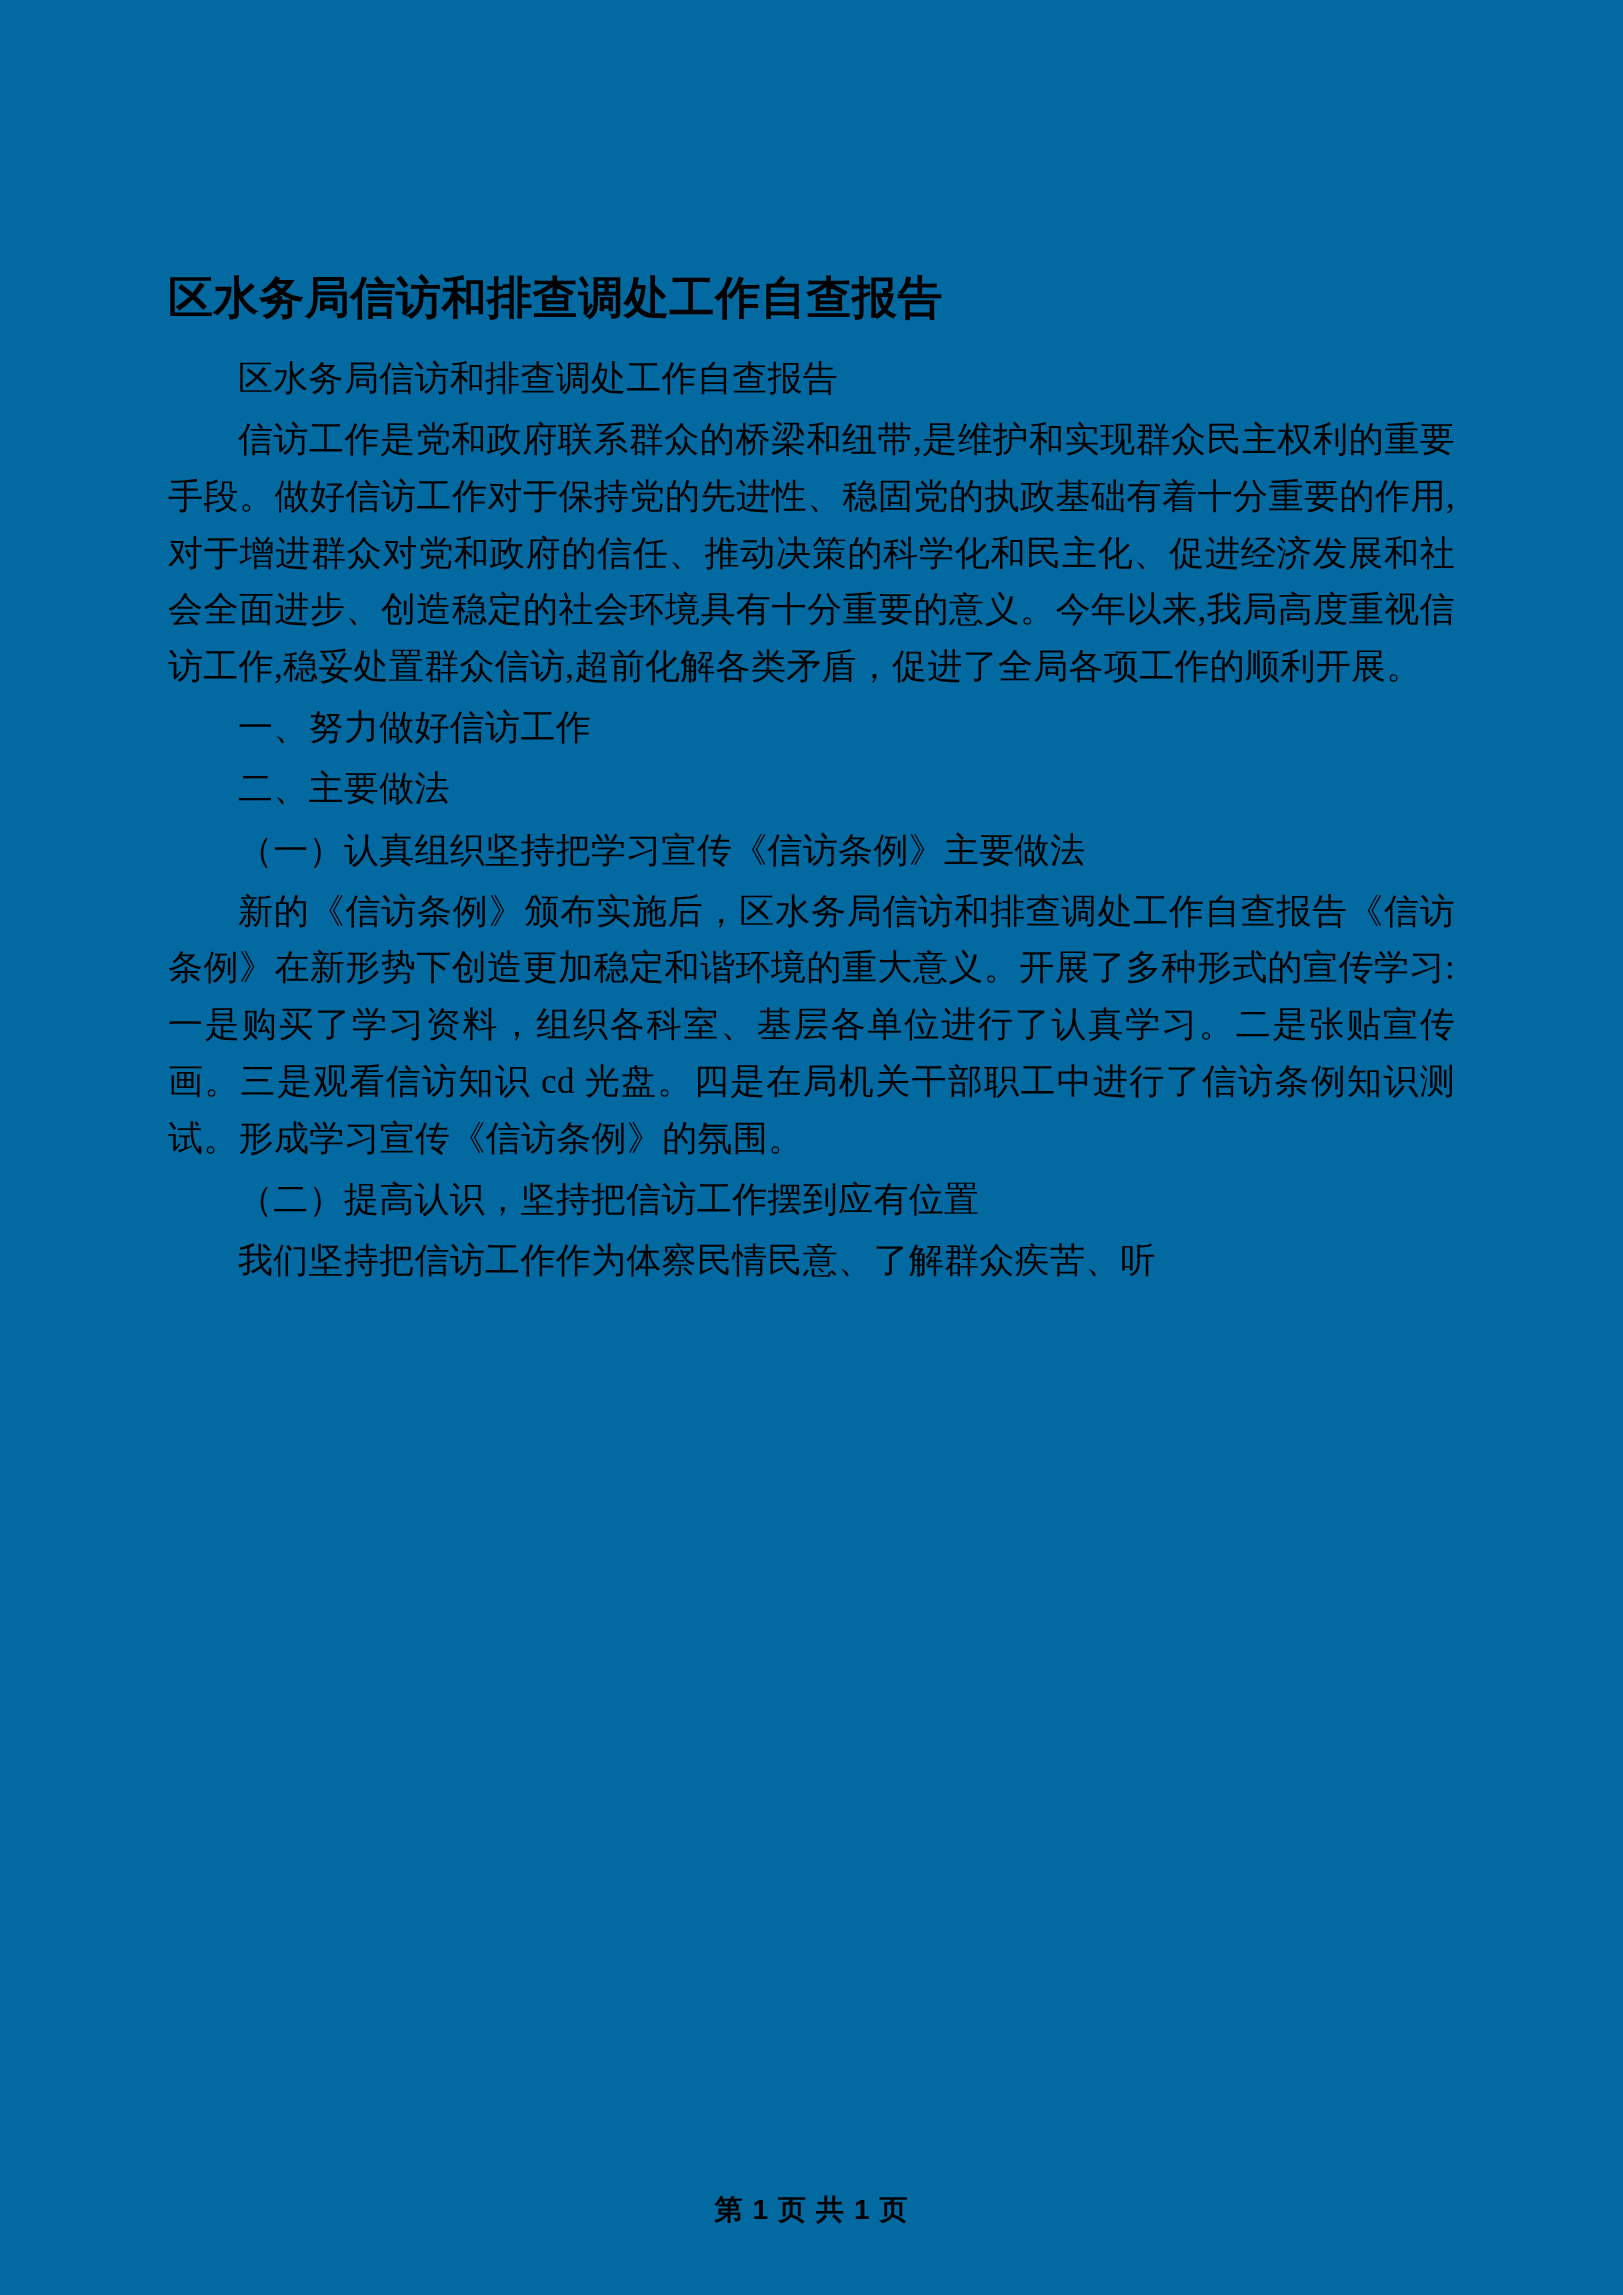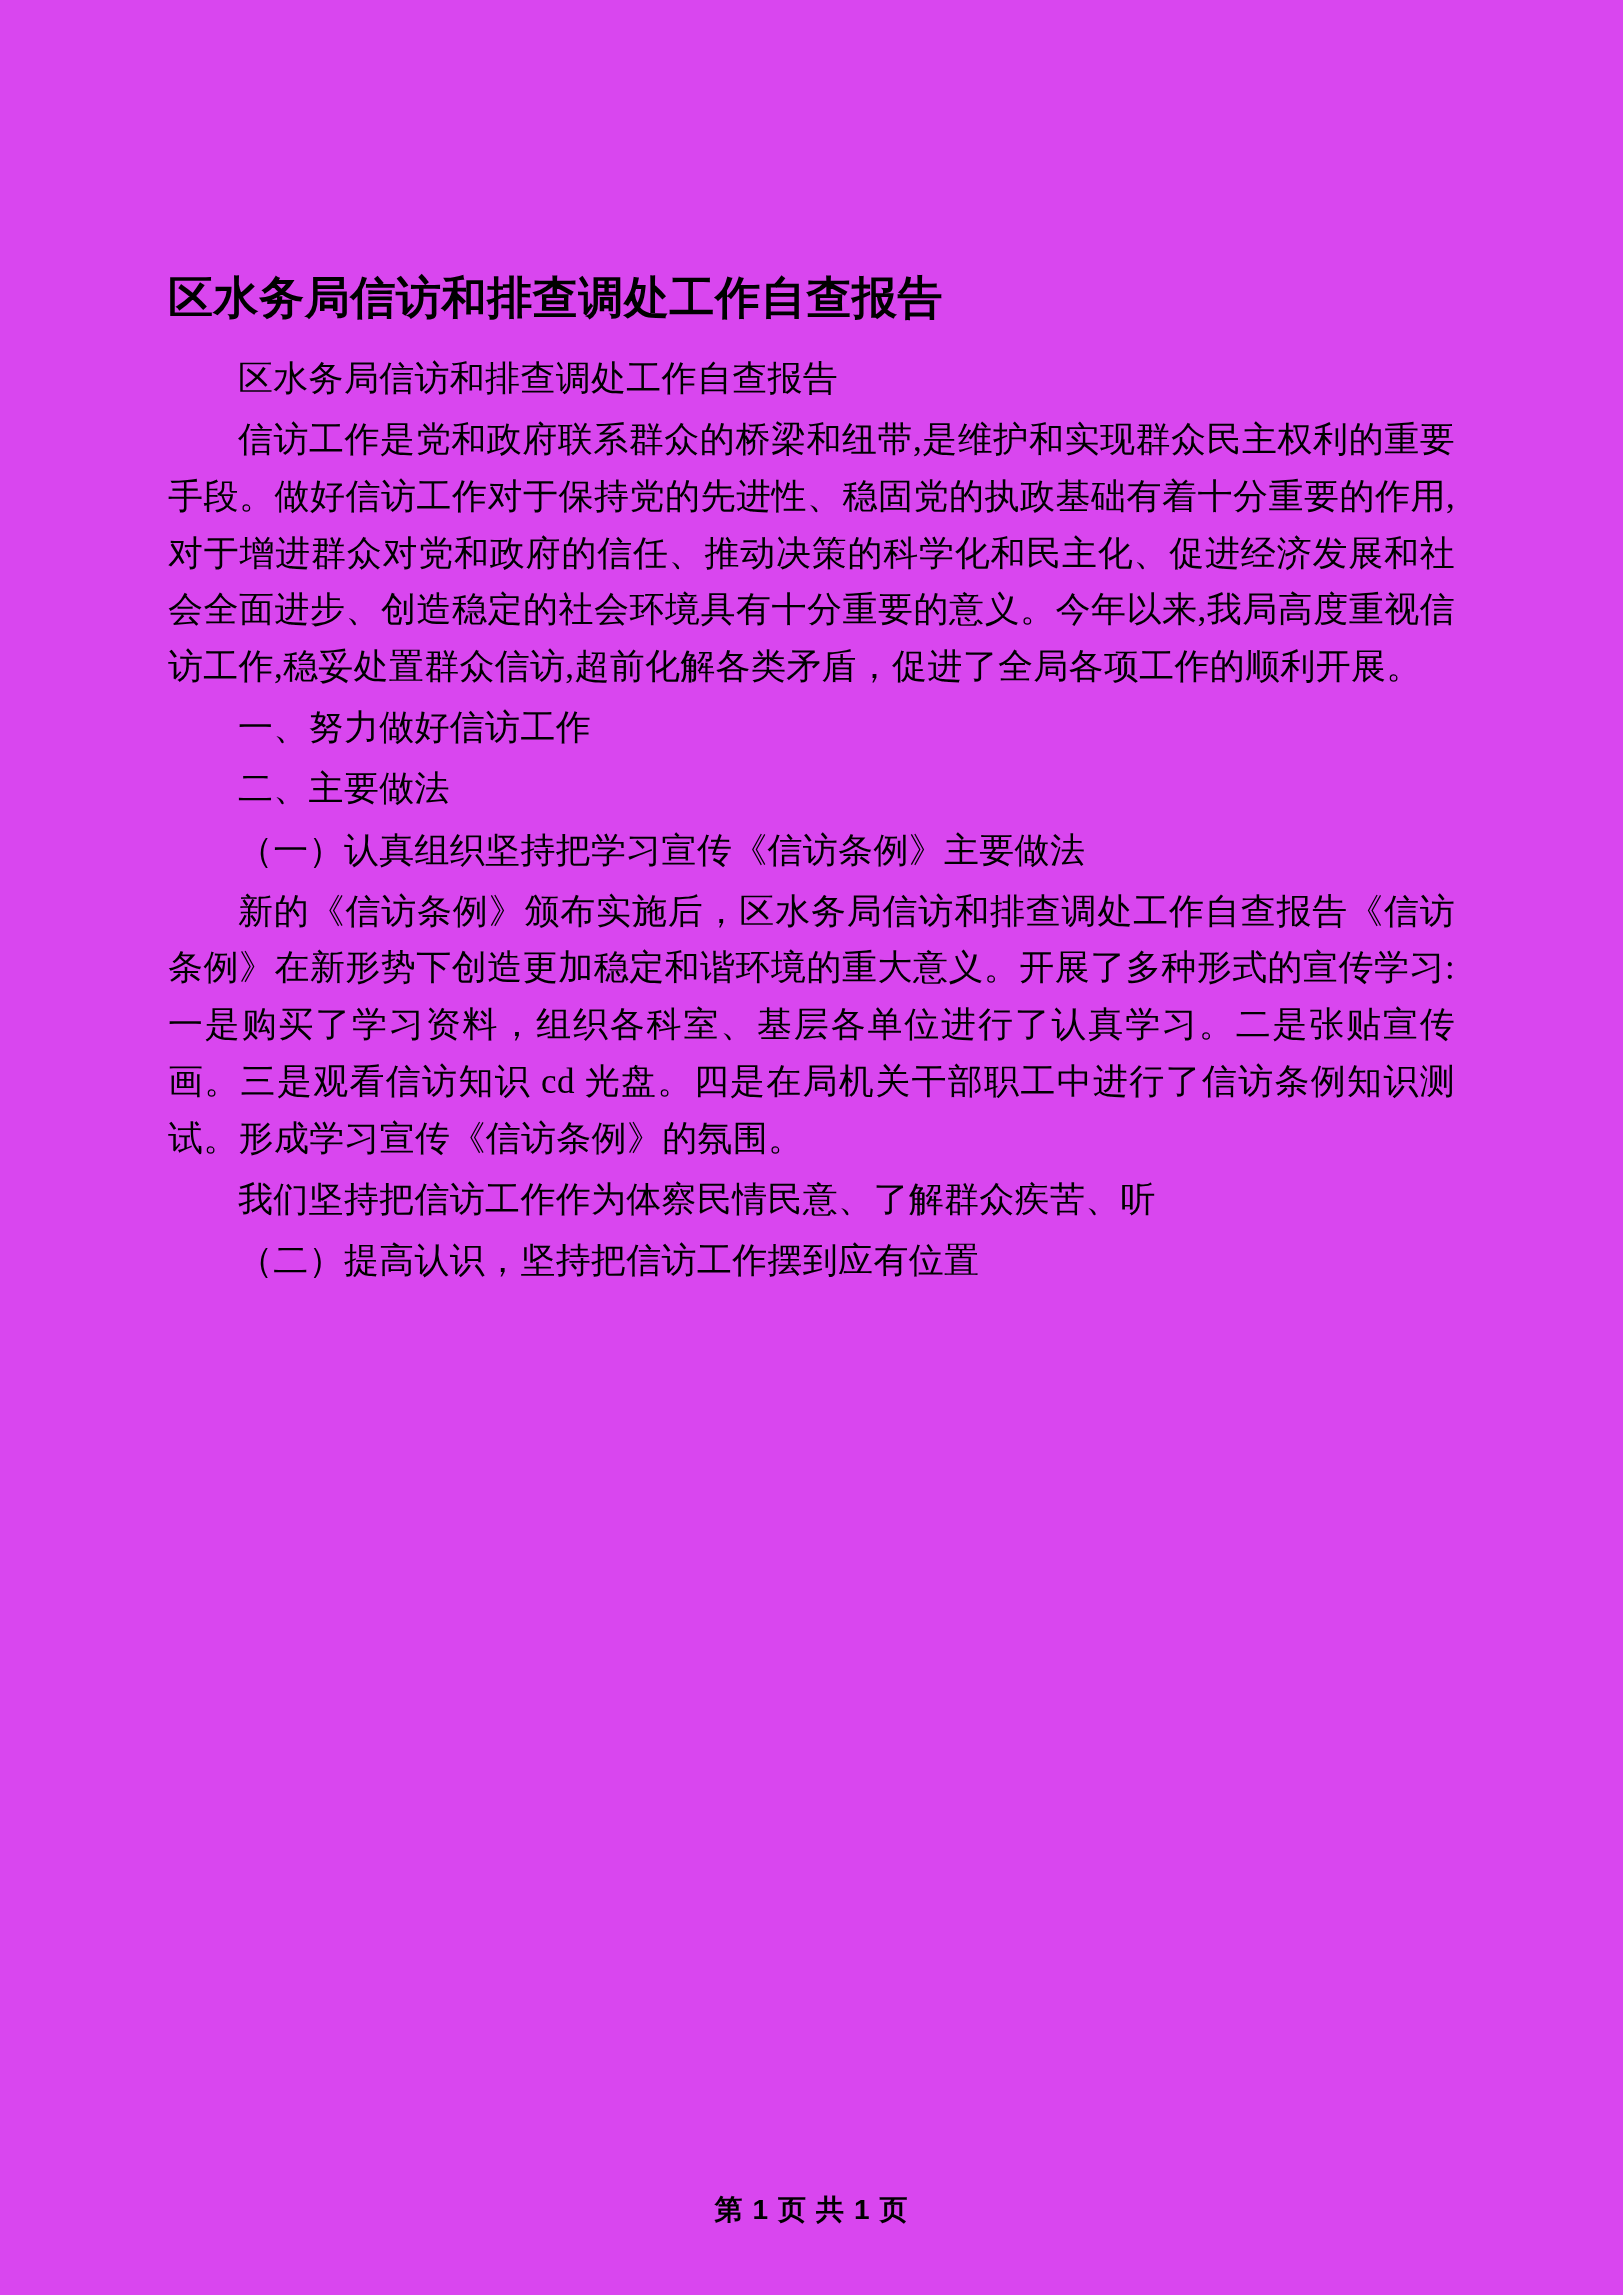--- a/index.html
+++ b/index.html
@@ -4,21 +4,21 @@
 <style>
   html, body {
     margin: 0;
     padding: 0;
     background: #ffffff;
   }
   .page {
     position: relative;
     width: 1623px;
     height: 2295px;
-    background: #d946ef;
+    background: #0369a1;
     box-sizing: border-box;
     padding: 269px 168px 0 168px;
     font-family: "Liberation Serif", "DejaVu Serif", serif;
     color: #000000;
     overflow: hidden;
   }
   .doc-title {
     font-size: 45px;
     font-weight: bold;
     line-height: 1.3;
@@ -56,19 +56,19 @@
 <div class="page">
 
   <h1 class="doc-title">区水务局信访和排查调处工作自查报告</h1>
 
   <p class="para indent">区水务局信访和排查调处工作自查报告</p>
   <p class="para indent">信访工作是党和政府联系群众的桥梁和纽带,是维护和实现群众民主权利的重要手段。做好信访工作对于保持党的先进性、稳固党的执政基础有着十分重要的作用,对于增进群众对党和政府的信任、推动决策的科学化和民主化、促进经济发展和社会全面进步、创造稳定的社会环境具有十分重要的意义。今年以来,我局高度重视信访工作,稳妥处置群众信访,超前化解各类矛盾，促进了全局各项工作的顺利开展。</p>
   <p class="para indent">一、努力做好信访工作</p>
   <p class="para indent">二、主要做法</p>
   <p class="para indent">（一）认真组织坚持把学习宣传《信访条例》主要做法</p>
   <p class="para indent">新的《信访条例》颁布实施后，区水务局信访和排查调处工作自查报告《信访条例》在新形势下创造更加稳定和谐环境的重大意义。开展了多种形式的宣传学习: 一是购买了学习资料，组织各科室、基层各单位进行了认真学习。二是张贴宣传画。三是观看信访知识 cd 光盘。四是在局机关干部职工中进行了信访条例知识测试。形成学习宣传《信访条例》的氛围。</p>
+  <p class="para indent">（二）提高认识，坚持把信访工作摆到应有位置</p>
   <p class="para indent">我们坚持把信访工作作为体察民情民意、了解群众疾苦、听</p>
-  <p class="para indent">（二）提高认识，坚持把信访工作摆到应有位置</p>
 
   <div class="footer">第 1 页 共 1 页</div>
 
 </div>
 
 
 </body></html>

